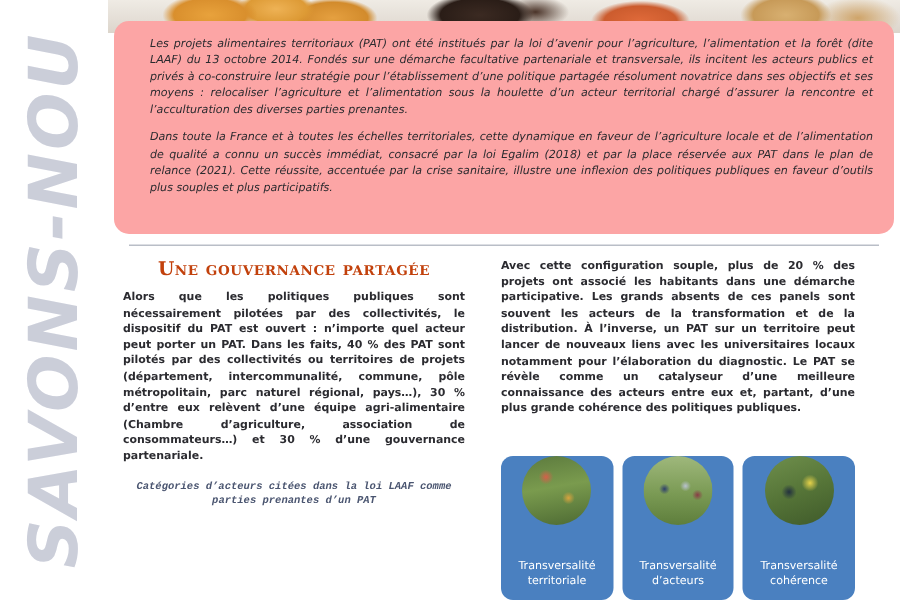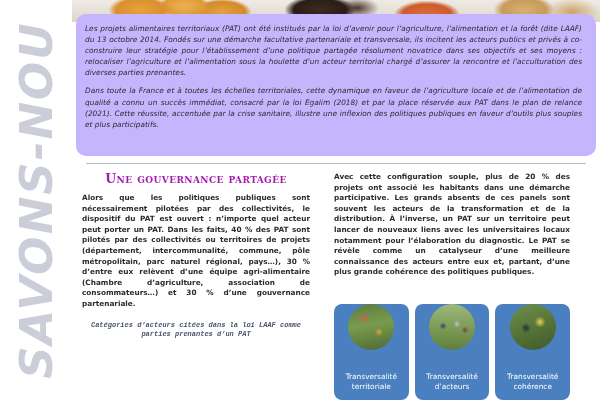--- a/index.html
+++ b/index.html
@@ -73,23 +73,23 @@
       radial-gradient(ellipse 36px 18px at 500px 12px, #cfa469 0%, rgba(207,164,105,0) 78%),
       linear-gradient(180deg, #efebe4 0%, #e4ded6 60%, #dcd5cb 100%);
     filter: blur(.4px);
   }
 
   
   .intro-panel {
     position: absolute;
     left: 4px; top: 14px;
     width: 520px;
-    padding: 9px 14px 10px 9px;
+    padding: 9px 14px 10px 24px;
     box-sizing: border-box;
-    background: #c4b5fd;
+    background: #fca5a5;
     border-radius: 10px;
   }
   .intro-panel p {
     margin: 0 0 7px 0;
     font-family: "DejaVu Sans", sans-serif;
     font-style: italic;
     font-size: 7.4px;
     line-height: 11.1px;
     color: #2a2a2e;
     text-align: justify;
@@ -121,21 +121,21 @@
     width: 236px; height: 228px;
   }
 
   .section-title {
     margin: 0 0 7px 0;
     font-family: "DejaVu Serif", serif;
     font-weight: 700;
     font-variant: small-caps;
     font-size: 12.5px;
     letter-spacing: .4px;
-    color: #a21caf;
+    color: #c2410c;
     text-align: center;
     line-height: 14px;
   }
 
   .body-text {
     margin: 0;
     font-family: "DejaVu Sans", sans-serif;
     font-size: 7.3px;
     line-height: 10.6px;
     color: #2b2b30;

